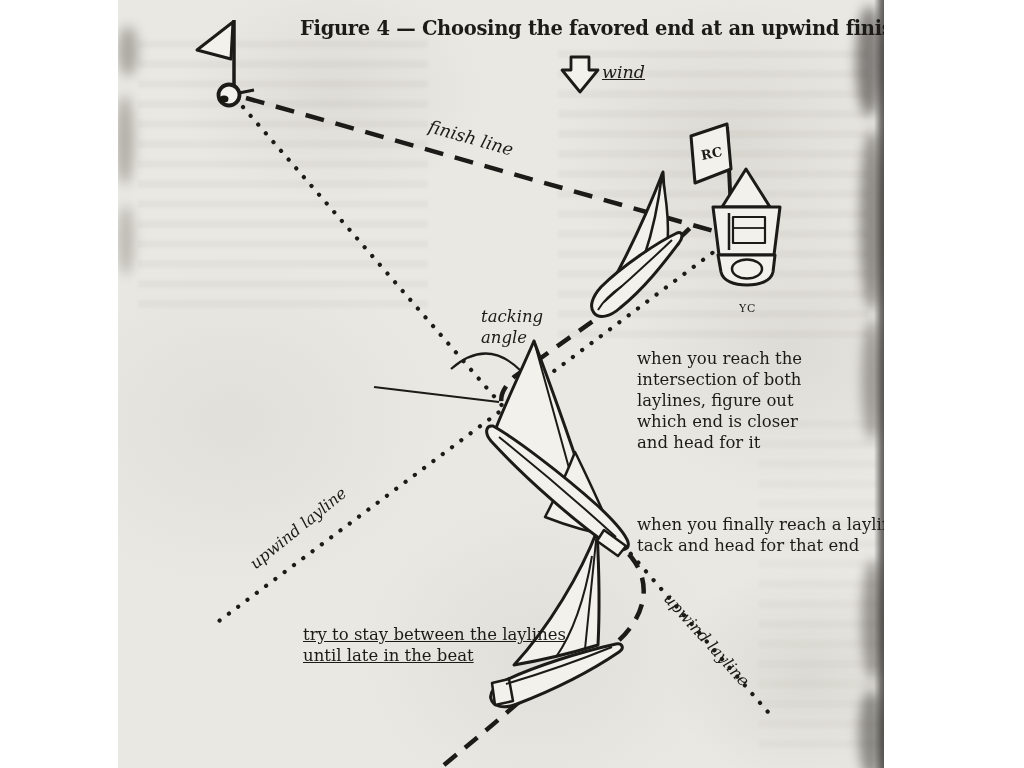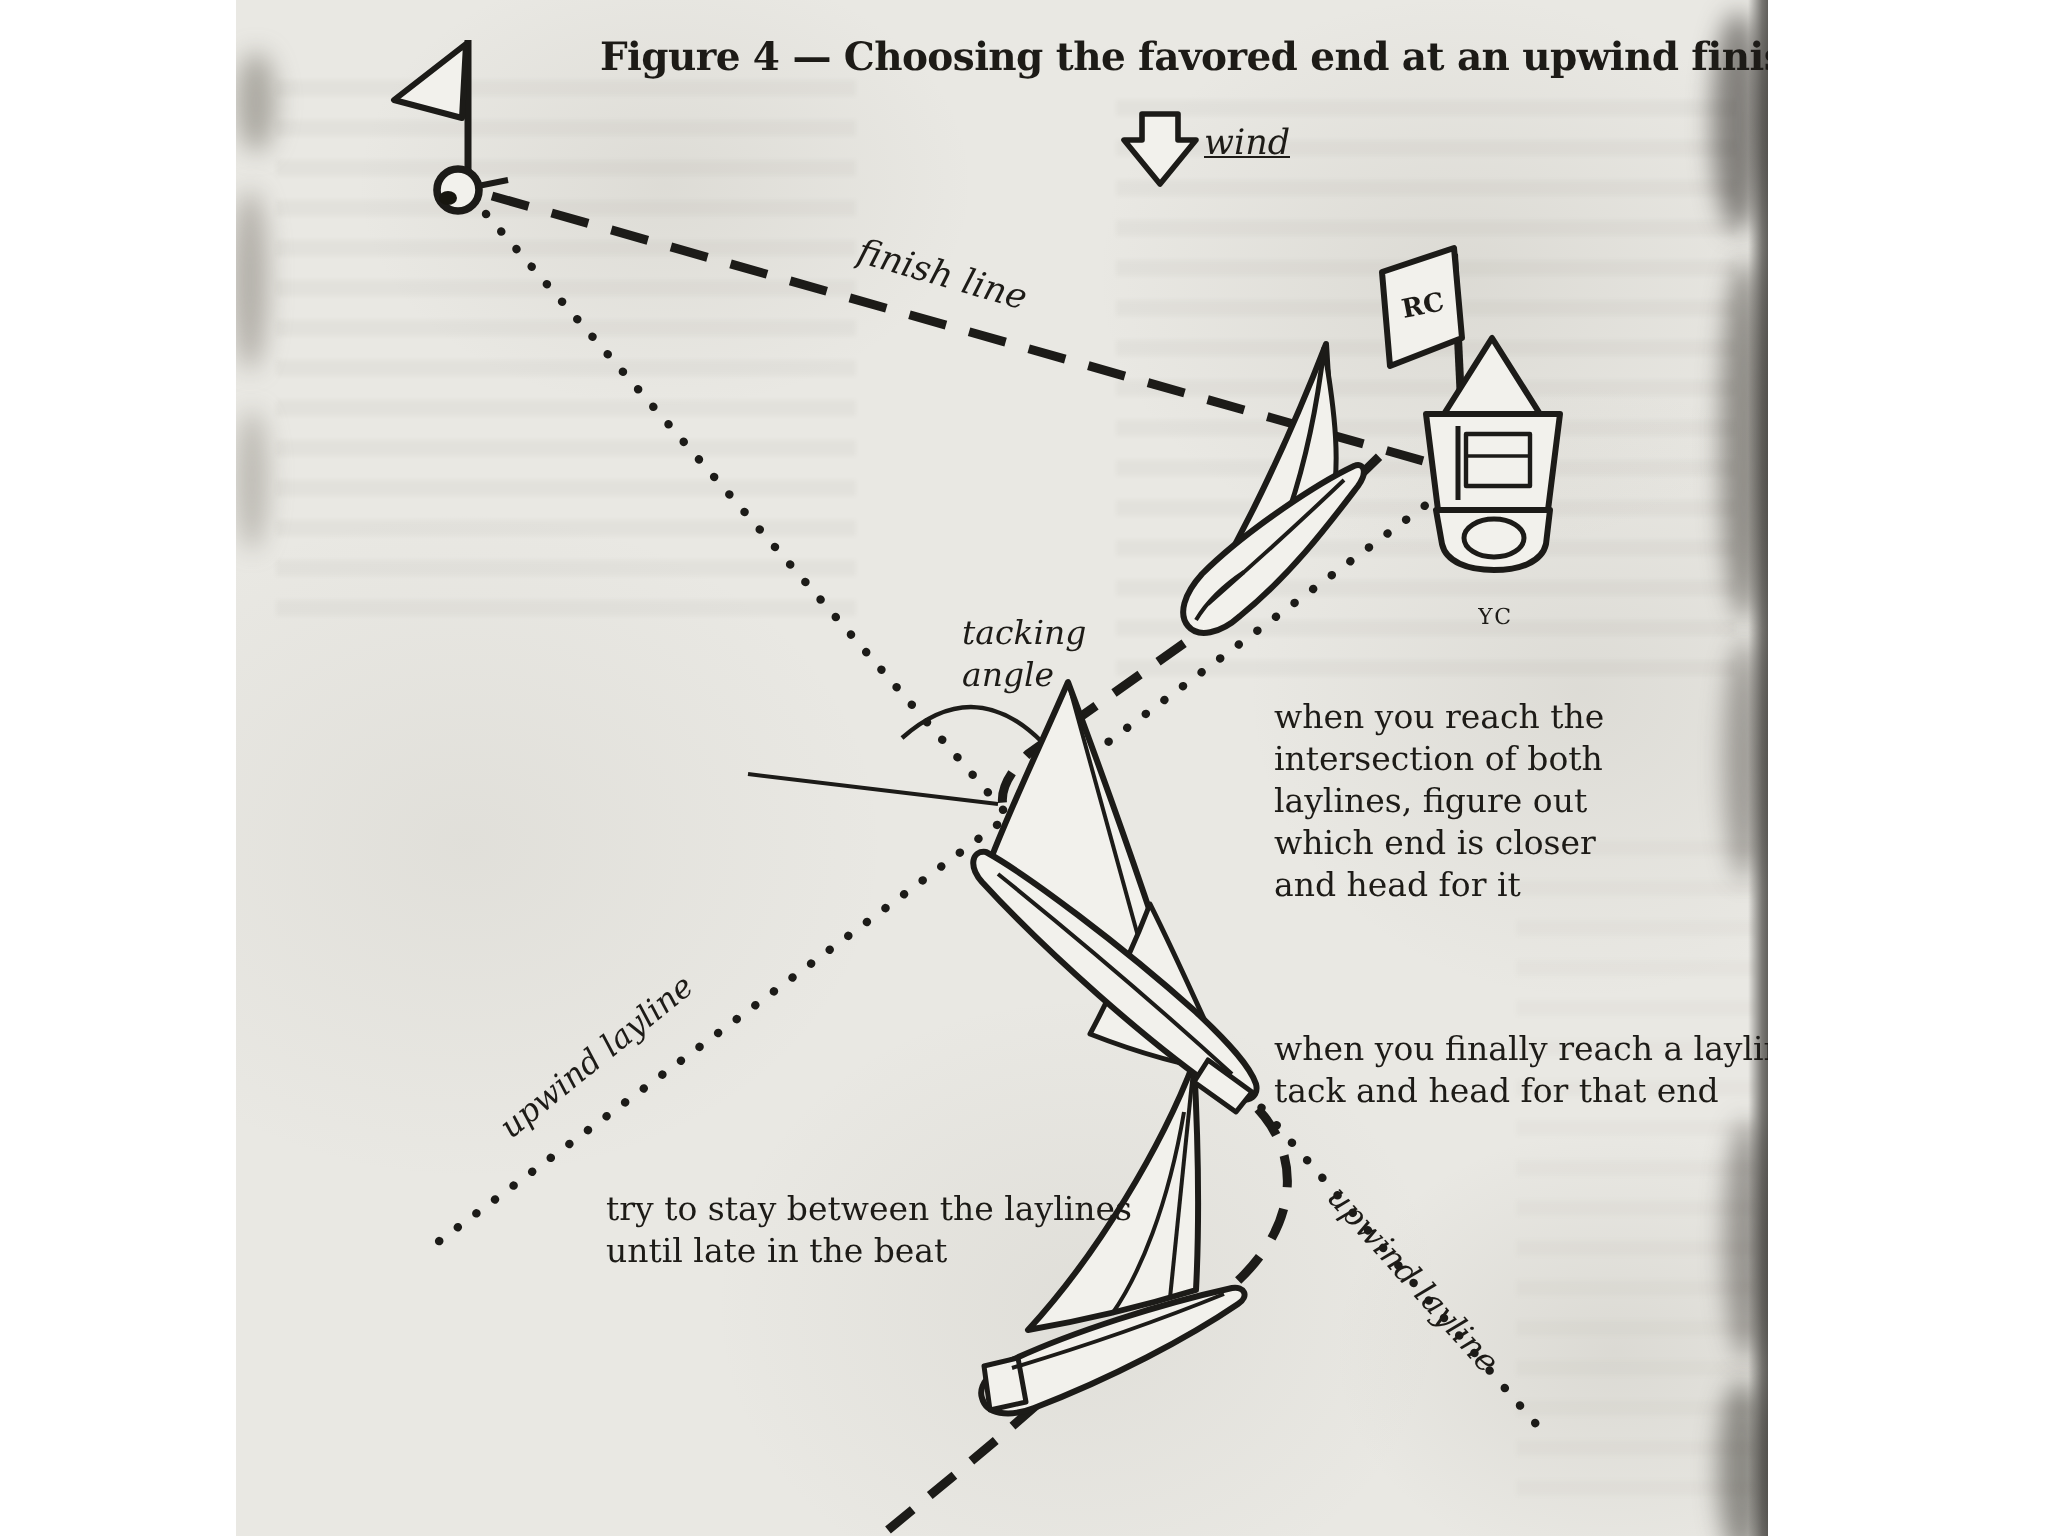--- a/index.html
+++ b/index.html
@@ -140,21 +140,21 @@
 
   <div class="txt blk" style="left:612px;top:348px;margin-left:25px;">when you reach the
 intersection of both
 laylines, figure out
 which end is closer
 and head for it</div>
 
   <div class="txt blk" style="left:637px;top:514px;width:247px;">when you finally reach a layline
 tack and head for that end</div>
 
-  <div class="txt blk" style="left:303px;top:594px;">try to stay between the laylines
+  <div class="txt blk" style="left:303px;top:624px;text-decoration:underline;">try to stay between the laylines
 until late in the beat</div>
 
   <div class="txt it rot" style="left:252px;top:556px;font-size:16px;transform:rotate(-39deg);">upwind layline</div>
 
   <div class="txt it rot" style="left:667px;top:586px;font-size:16px;transform:rotate(48deg);">upwind layline</div>
 
   <div class="txt" style="left:701px;top:146px;font-size:13px;font-weight:bold;transform:rotate(-11deg);">RC</div>
 
   <div class="txt" style="left:739px;top:262px;font-size:11px;font-weight:normal;letter-spacing:1px;margin-top:40px;">YC</div>
 

